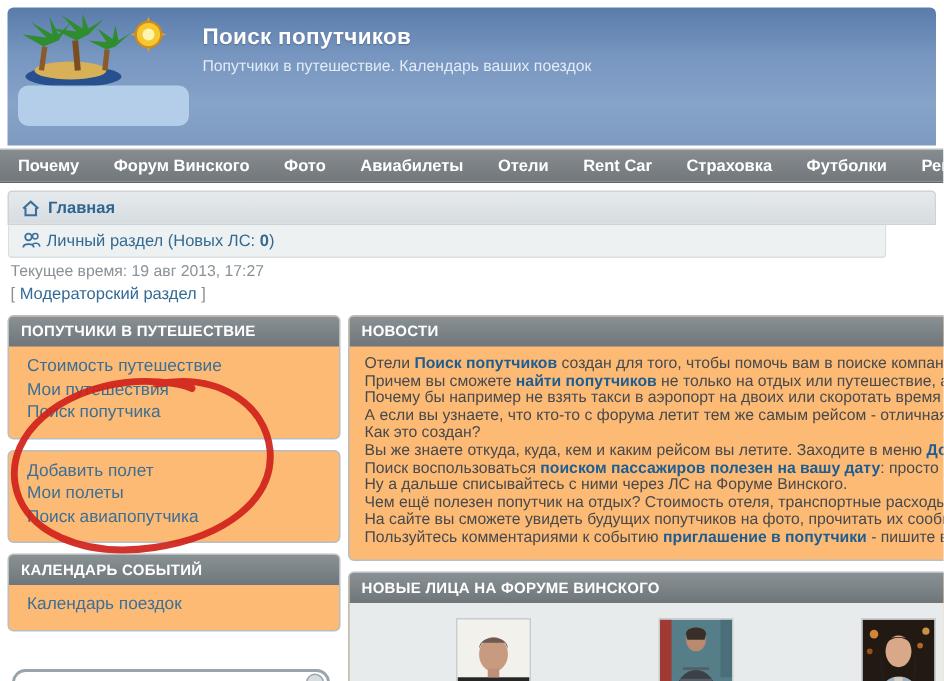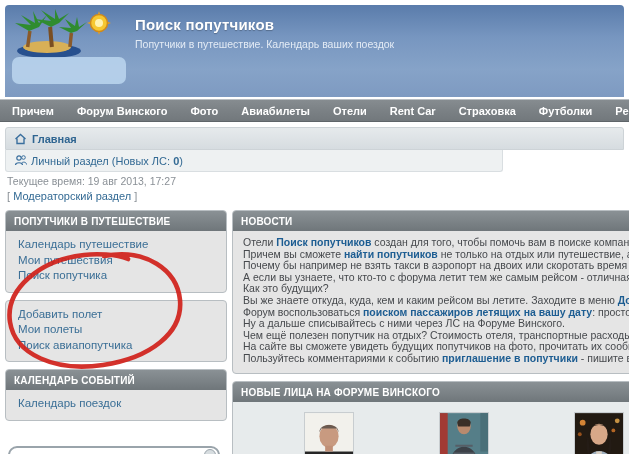--- a/index.html
+++ b/index.html
@@ -38,38 +38,38 @@
 
   
   .crumb-bar {
     position:absolute; left:5px; top:127px; width:619px; height:23px;
     background:linear-gradient(180deg,#e6eaec 0%,#d6dce0 100%);
     border:1px solid #cdd3d7; border-radius:3px 3px 0 0;
     display:flex; align-items:center; padding-left:8px; gap:5px;
   }
   .crumb-link { color:#2f6591; font-size:11px; font-weight:bold; cursor:pointer; }
   .personal-bar {
-    position:absolute; left:5px; top:150px; width:498px; height:22px;
+    position:absolute; left:5px; top:150px; width:586px; height:22px;
     background:#eef1f2; border:1px solid #d9dee1; border-top:none;
     border-radius:0 0 3px 3px;
     display:flex; align-items:center; padding-left:8px; gap:3px;
   }
   .personal-link { color:#336a94; font-size:11px; cursor:pointer; }
   .personal-link b { font-weight:bold; }
 
   
   .time-line { position:absolute; left:7px; top:175px; font-size:10.5px; color:#8a9096; }
   .mod-line  { position:absolute; left:7px; top:190px; font-size:11px; color:#8a9096; }
   .mod-line a { color:#336a94; text-decoration:none; cursor:pointer; }
 
   
   .sidebar { position:absolute; left:5px; top:210px; width:222px; }
   .main-col { position:absolute; left:232px; top:210px; width:560px; }
 
-  .panel { border:1px solid #b8bec2; border-radius:4px; overflow:hidden; margin-bottom:7px; background:#e5e5e5; }
+  .panel { border:1px solid #b8bec2; border-radius:4px; overflow:hidden; margin-bottom:7px; background:#fdba74; }
   .panel-header {
     background:linear-gradient(180deg,#8a9195 0%,#7a8185 60%,#6f767a 100%);
     color:#ffffff; font-size:10px; font-weight:bold; letter-spacing:.2px;
     padding:5px 8px 4px 8px; text-transform:uppercase;
   }
   .panel-body { padding:6px 10px 8px 12px; }
   .panel-body .plink { color:#3b6f96; font-size:11.5px; line-height:15.5px; cursor:pointer; white-space:nowrap; }
 
   
   .news-body { padding:6px 0 8px 10px; }
@@ -127,21 +127,21 @@
     <rect x="1" y="48" width="114" height="27" rx="7" fill="#bcd6ee" opacity="0.85"></rect>
     <text x="6" y="70" font-size="25" font-weight="bold" fill="#ffd918" stroke="#1a4c9c" stroke-width="1.6" paint-order="stroke" font-family="Liberation Sans, sans-serif" letter-spacing="1"></text>
 
     <text x="32" y="87" font-size="14" font-weight="bold" fill="#2f63b0" font-family="Liberation Sans, sans-serif"></text>
   </svg>
   <div class="site-title">Поиск попутчиков</div>
   <div class="site-subtitle">Попутчики в путешествие. Календарь ваших поездок</div>
 </div>
 
 <ul class="main-nav">
-    <li>Причем</li>
+    <li>Почему</li>
     <li>Форум Винского</li>
     <li>Фото</li>
     <li>Авиабилеты</li>
     <li>Отели</li>
     <li>Rent Car</li>
     <li>Страховка</li>
     <li>Футболки</li>
     <li>Реклама</li>
   </ul>
 
@@ -162,21 +162,21 @@
   <span class="personal-link"><span>Личный раздел (Новых ЛС: </span><b>0</b><span>)</span></span>
 </div>
 
 <div class="time-line">Текущее время: 19 авг 2013, 17:27</div>
 <div class="mod-line"><span>[ </span><a>Модераторский раздел</a><span> ]</span></div>
 
 <div class="sidebar">
     <div class="panel">
       <div class="panel-header">ПОПУТЧИКИ В ПУТЕШЕСТВИЕ</div>
       <div class="panel-body">
-        <div class="plink">Календарь путешествие</div>
+        <div class="plink">Стоимость путешествие</div>
         <div class="plink">Мои путешествия</div>
         <div class="plink">Поиск попутчика</div>
       </div>
     </div>
     <div class="panel">
       <div class="panel-body">
         <div class="plink">Добавить полет</div>
         <div class="plink">Мои полеты</div>
         <div class="plink">Поиск авиапопутчика</div>
       </div>
@@ -200,23 +200,23 @@
 
 <div class="main-col">
 
   <div class="panel">
     <div class="panel-header">НОВОСТИ</div>
     <div class="news-body">
         <div class="news-line"><span>Отели </span><span class="lnk">Поиск попутчиков</span><span> создан для того, чтобы помочь вам в поиске компании на отдых.</span></div>
         <div class="news-line"><span>Причем вы сможете </span><span class="lnk">найти попутчиков</span><span> не только на отдых или путешествие, а уже начиная с </span></div>
         <div class="news-line"><span>Почему бы например не взять такси в аэропорт на двоих или скоротать время перед вылетом</span></div>
         <div class="news-line"><span>А если вы узнаете, что кто-то с форума летит тем же самым рейсом - отличная новость: можно</span></div>
-        <div class="news-line"><span>Как это будущих?</span></div>
+        <div class="news-line"><span>Как это создан?</span></div>
         <div class="news-line"><span>Вы же знаете откуда, куда, кем и каким рейсом вы летите. Заходите в меню </span><span class="lnk">Добавить полёт</span></div>
-        <div class="news-line"><span>Форум воспользоваться </span><span class="lnk">поиском пассажиров летящих на вашу дату</span><span>: просто введите аэропорт</span></div>
+        <div class="news-line"><span>Поиск воспользоваться </span><span class="lnk">поиском пассажиров полезен на вашу дату</span><span>: просто введите аэропорт</span></div>
         <div class="news-line"><span>Ну а дальше списывайтесь с ними через ЛС на Форуме Винского.</span></div>
         <div class="news-line"><span>Чем ещё полезен попутчик на отдых? Стоимость отеля, транспортные расходы, гиды делятся</span></div>
         <div class="news-line"><span>На сайте вы сможете увидеть будущих попутчиков на фото, прочитать их сообщения на фор</span></div>
         <div class="news-line"><span>Пользуйтесь комментариями к событию </span><span class="lnk">приглашение в попутчики</span><span> - пишите ваши вопросы к </span></div>
       </div>
   </div>
 
   <div class="panel">
     <div class="panel-header">НОВЫЕ ЛИЦА НА ФОРУМЕ ВИНСКОГО</div>
     <div class="faces-body">

